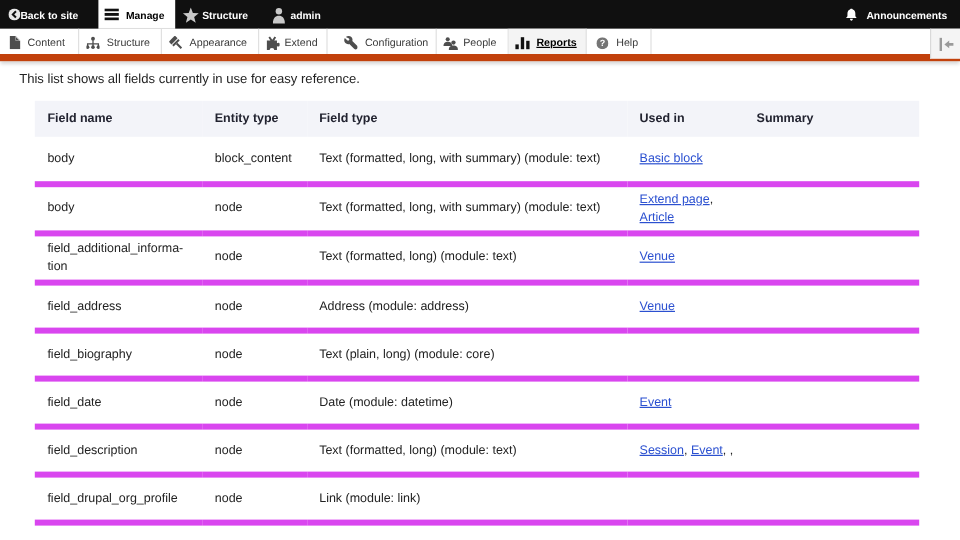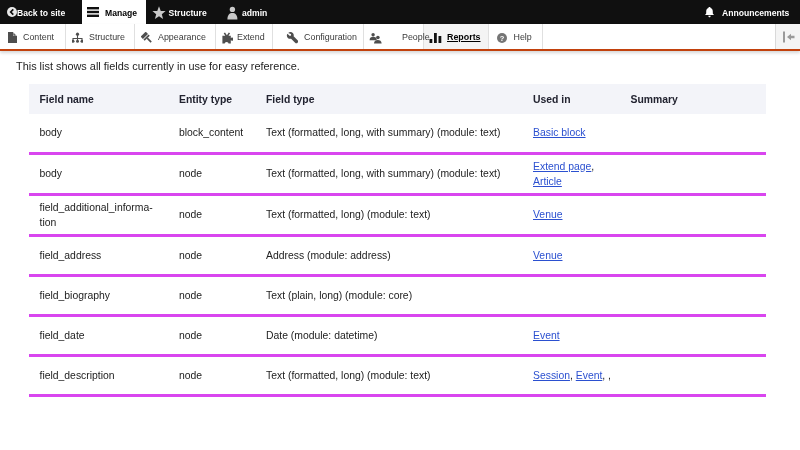--- a/index.html
+++ b/index.html
@@ -5,33 +5,33 @@
 * { margin:0; padding:0; box-sizing:border-box; }
 html,body { width:800px; height:450px; background:#fff; font-family:"Liberation Sans", sans-serif; overflow:hidden; }
 
 
 .topbar { position:absolute; left:0; top:0; width:800px; height:24px; background:#101010; }
 .topbar .txt { position:absolute; color:#fff; font-size:8.6px; font-weight:bold; top:7.5px; white-space:nowrap; }
 .tab-manage { position:absolute; left:81.5px; top:0; width:64.5px; height:24px; background:#fff; }
 .topbar svg { position:absolute; }
 
 
-.toolbar2 { position:absolute; left:0; top:24px; width:800px; height:27px; background:#fff; border-bottom:2px solid #c2410c; box-shadow:0 2px 3px rgba(0,0,0,0.16); display:flex; align-items:stretch; }
+.toolbar2 { position:absolute; left:0; top:24px; width:800px; height:27px; background:#fff; border-bottom:6px solid #c2410c; box-shadow:0 2px 3px rgba(0,0,0,0.16); display:flex; align-items:stretch; }
 .t2item { display:flex; align-items:center; gap:6px; border-right:1px solid #e0e0e0; color:#3a3a3a; font-size:8.9px; white-space:nowrap; }
 .t2item svg { flex:0 0 auto; position:relative; top:1px; }
 .t2item span { position:relative; top:0.5px; }
 .t2-reports { background:#f4f4f4; font-weight:bold; color:#000; }
 .t2-reports .lbl { text-decoration:underline; }
 .t2toggle { position:absolute; right:0; top:0; width:25px; height:25px; background:#f4f4f4; border-left:1px solid #d9d9d9; display:flex; align-items:center; justify-content:center; }
 
 
 .intro { position:absolute; left:16px; top:60px; font-size:10.9px; color:#232323; }
 table { position:absolute; left:29px; top:84px; width:737px; border-collapse:collapse; table-layout:fixed; font-size:10.4px; color:#222; }
 th { background:#f3f4f9; color:#222330; font-size:10.4px; font-weight:bold; text-align:left; padding-left:10.5px; height:30px; vertical-align:middle; }
-td { padding-left:10.5px; vertical-align:middle; border-bottom:3px solid #d946ef; line-height:15px; }
+td { padding-left:10.5px; vertical-align:middle; border-bottom:5px solid #d946ef; line-height:15px; }
 a { color:#2b50d0; }
 </style>
 </head>
 <body>
 
 <div class="topbar">
   <svg style="left:6.5px; top:7px;" width="10" height="10" viewBox="0 0 10 10">
       <circle cx="5" cy="5" r="5" fill="#e8e8e8"></circle>
       <path d="M6.3 2.4 L3.7 5 L6.3 7.6" stroke="#101010" stroke-width="1.7" fill="none"></path>
     </svg>
@@ -97,21 +97,21 @@
         <circle cx="5.6" cy="11.9" r="2" fill="#fff"></circle>
       </svg>
     <span>Extend</span>
   </div>
   <div class="t2item" style="width:90.5px; padding-left:7.5px;justify-content:center;">
     <svg width="12" height="12" viewBox="0 0 12 12">
         <path d="M2.2 0.9 C3.6 -0.3 5.6 -0.2 6.8 0.9 C7.7 1.8 8 3.1 7.6 4.2 L11.6 8.2 C12.3 8.9 12.3 10 11.6 10.7 C10.9 11.4 9.8 11.4 9.1 10.7 L5.1 6.7 C4 7.1 2.7 6.8 1.8 5.9 C0.7 4.8 0.5 3 1.4 1.7 L3.3 3.6 C3.7 4 4.4 4 4.8 3.6 C5.2 3.2 5.2 2.5 4.8 2.1 Z" fill="#4e4e4e"></path>
       </svg>
     <span>Configuration</span>
   </div>
-  <div class="t2item" style="width:60px; padding-left:5.5px; gap:20px;">
+  <div class="t2item" style="width:60px; padding-left:5.5px; gap:4px;">
     <svg width="13" height="12" viewBox="0 0 13 12">
         <circle cx="4.1" cy="2.7" r="1.7" fill="#4e4e4e"></circle>
         <path d="M0.6 8.3 C0.6 5.6 2.2 4.8 4.2 4.8 C6.2 4.8 7.8 5.6 7.8 8.3 Z" fill="#4e4e4e"></path>
         <circle cx="8.9" cy="5.5" r="1.8" fill="#4e4e4e"></circle>
         <path d="M5 11.6 C5 8.8 6.7 7.9 8.8 7.9 C10.9 7.9 12.6 8.8 12.6 11.6 Z" fill="#4e4e4e"></path>
       </svg>
     <span>People</span>
   </div>
   <div class="t2item t2-reports" style="width:65.5px; padding-left:5px; gap:4.5px;">
     <svg width="14" height="12" viewBox="0 0 14 12">
@@ -198,14 +198,21 @@
         <td><a href="#">Event</a></td>
         <td></td>
       </tr>
     <tr style="height:40px">
         <td>field_description</td>
         <td>node</td>
         <td>Text (formatted, long) (module: text)</td>
         <td><a href="#">Session</a>, <a href="#">Event</a>, ,</td>
         <td></td>
       </tr>
+    <tr style="height:40px">
+        <td>field_drupal_org_profile</td>
+        <td>node</td>
+        <td>Link (module: link)</td>
+        <td></td>
+        <td></td>
+      </tr>
   </tbody>
 </table>
 
 </body></html>

